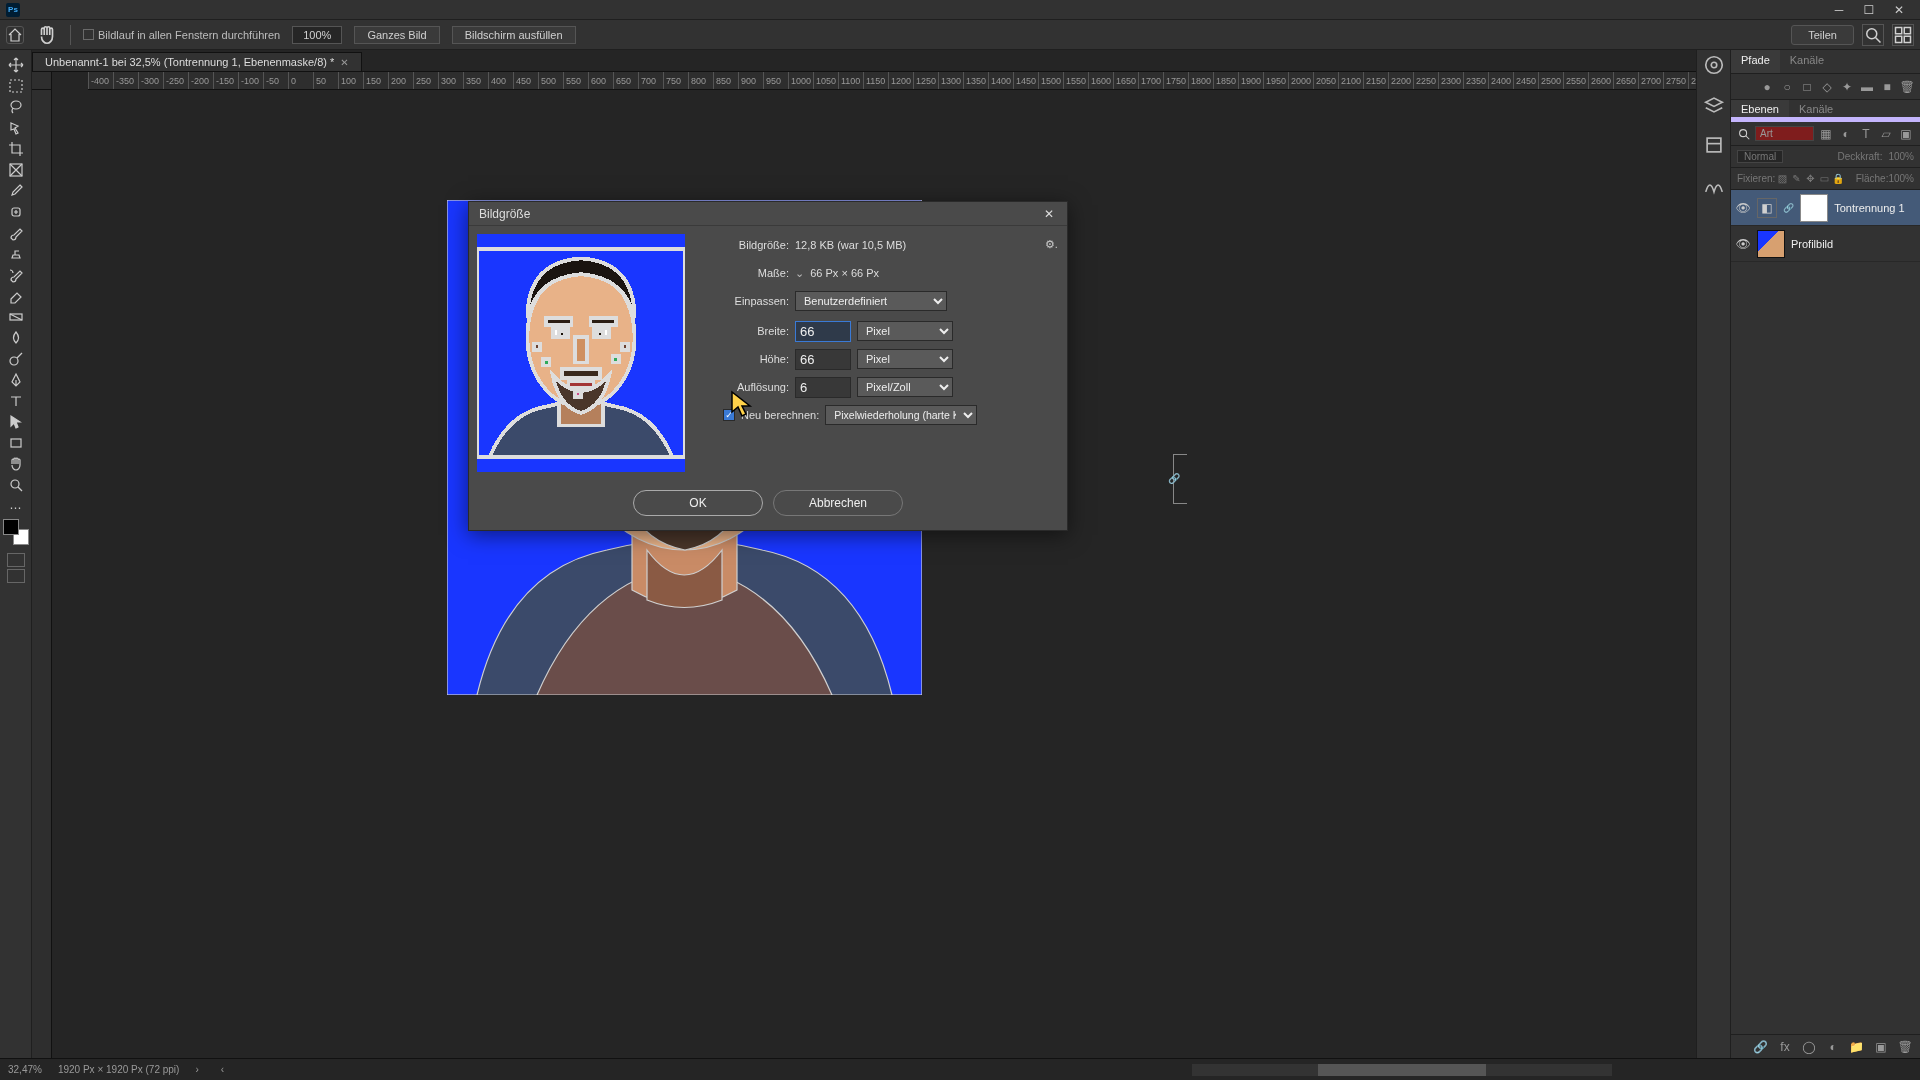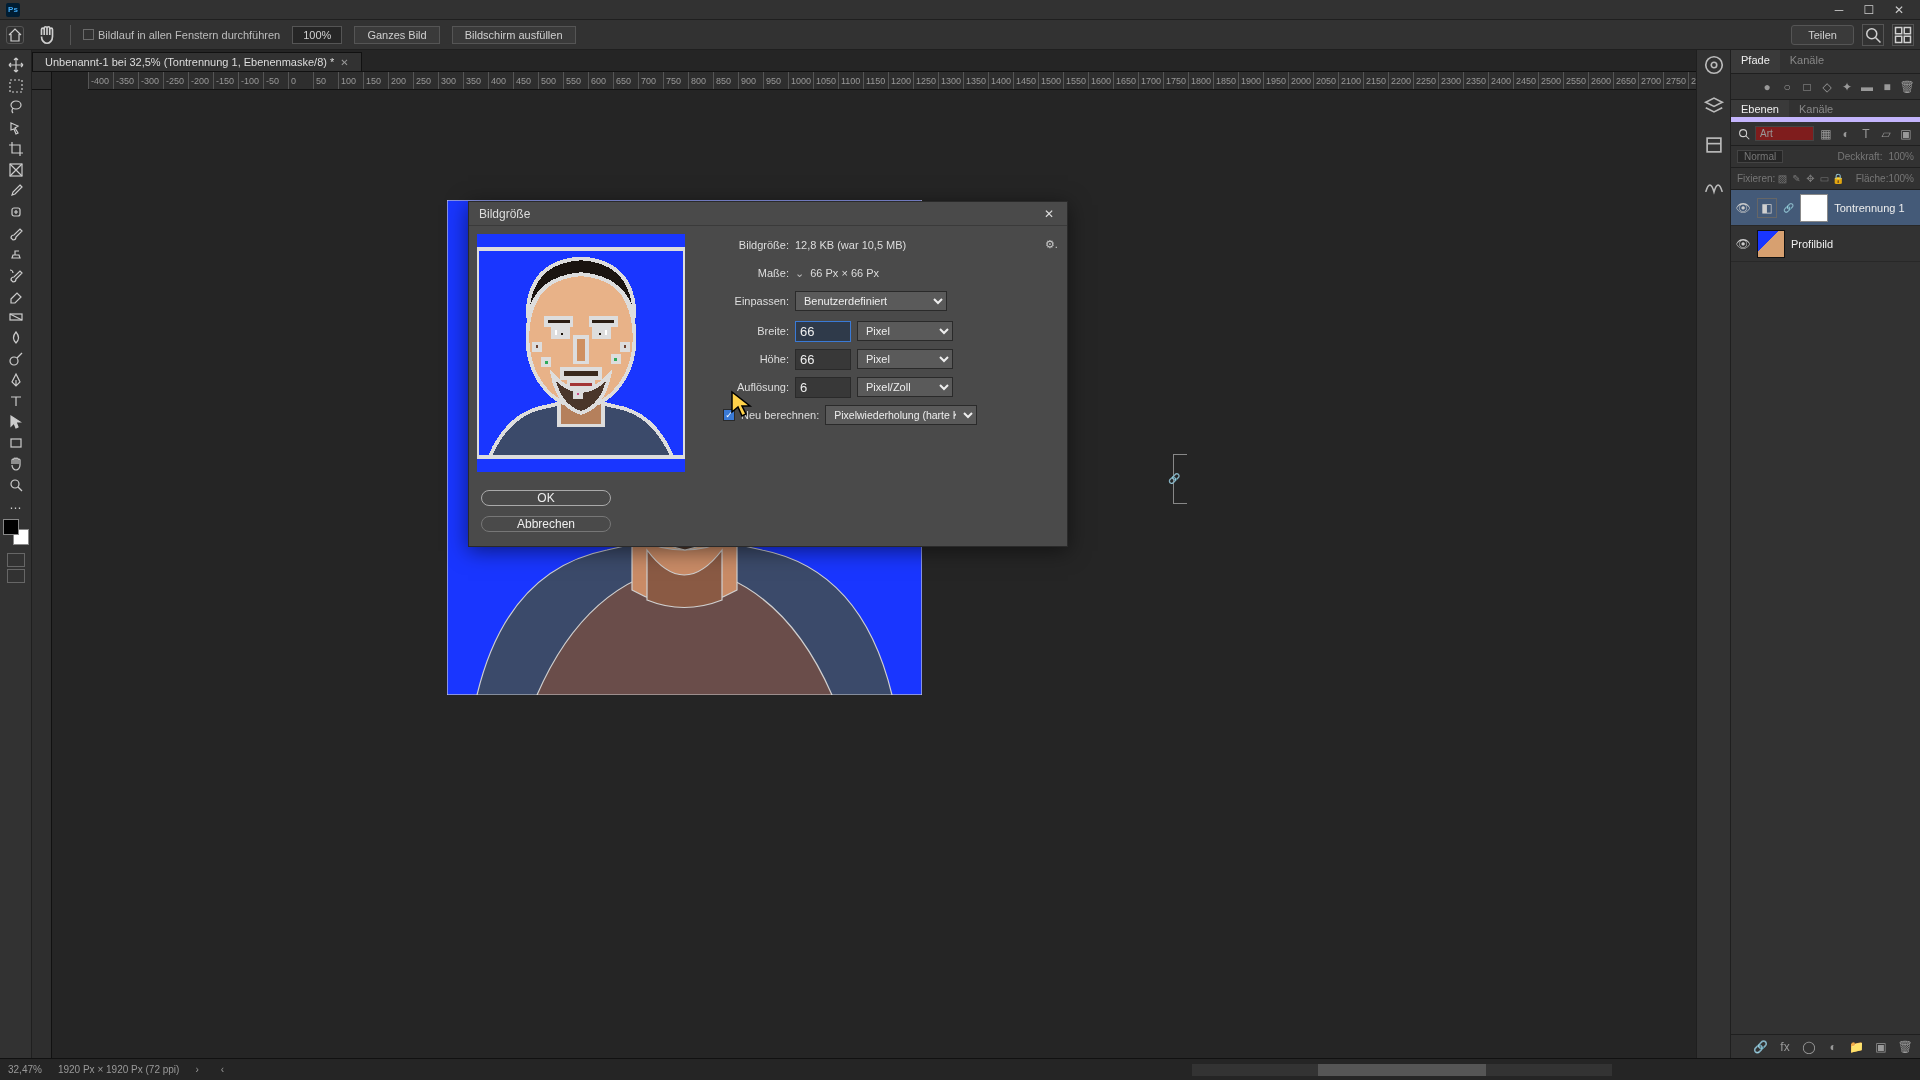--- a/index.html
+++ b/index.html
@@ -112,21 +112,21 @@
 .modal .row .value { color:#ddd; }
 .modal .row input[type=text] { width:56px; background:#383838; border:1px solid #2a2a2a; color:#eee; padding:2px 4px; font-size:13px; }
 .modal .row input.highlight { border:1px solid #3a7ad6; background:#2f3a4a; }
 .modal .row select { width:96px; background:#5a5a5a; border:1px solid #2a2a2a; color:#eee; padding:2px 4px; font-size:11px; }
 .modal .row .einpassen-select { width:152px; }
 .modal .row .resample-select { width:152px; font-size:10.5px; }
 .modal .row .check { width:12px; height:12px; background:#3a7ad6; border:1px solid #2a2a2a; display:flex; align-items:center; justify-content:center; color:#fff; font-size:9px; }
 .modal .row .gear { margin-left:auto; width:14px; height:14px; color:#ccc; }
 .modal .link-bracket { position:absolute; left:704px; top:252px; width:14px; height:50px; border-left:1px solid #888; border-top:1px solid #888; border-bottom:1px solid #888; }
 .modal .link-bracket .chain { position:absolute; left:-6px; top:18px; font-size:10px; color:#ccc; }
-.modal .buttons { padding: 10px 12px 14px 12px; display:flex; gap:10px; justify-content:center;flex-direction:column; }
+.modal .buttons { padding: 10px 12px 14px 12px; display:flex; gap:10px; justify-content:center; }
 .modal .buttons button { flex:1; max-width:130px; height:26px; border-radius:13px; border:1px solid #777; background:#4a4a4a; color:#eee; font-size:12px; }
 .modal .buttons button.primary { border:1px solid #aaa; }
 
 
 .cursor-arrow { position:absolute; left:730px; top:340px; z-index:60; pointer-events:none; }
 
 
 svg { stroke: currentColor; fill: none; stroke-width: 1.2; }
 </style>
 </head>

